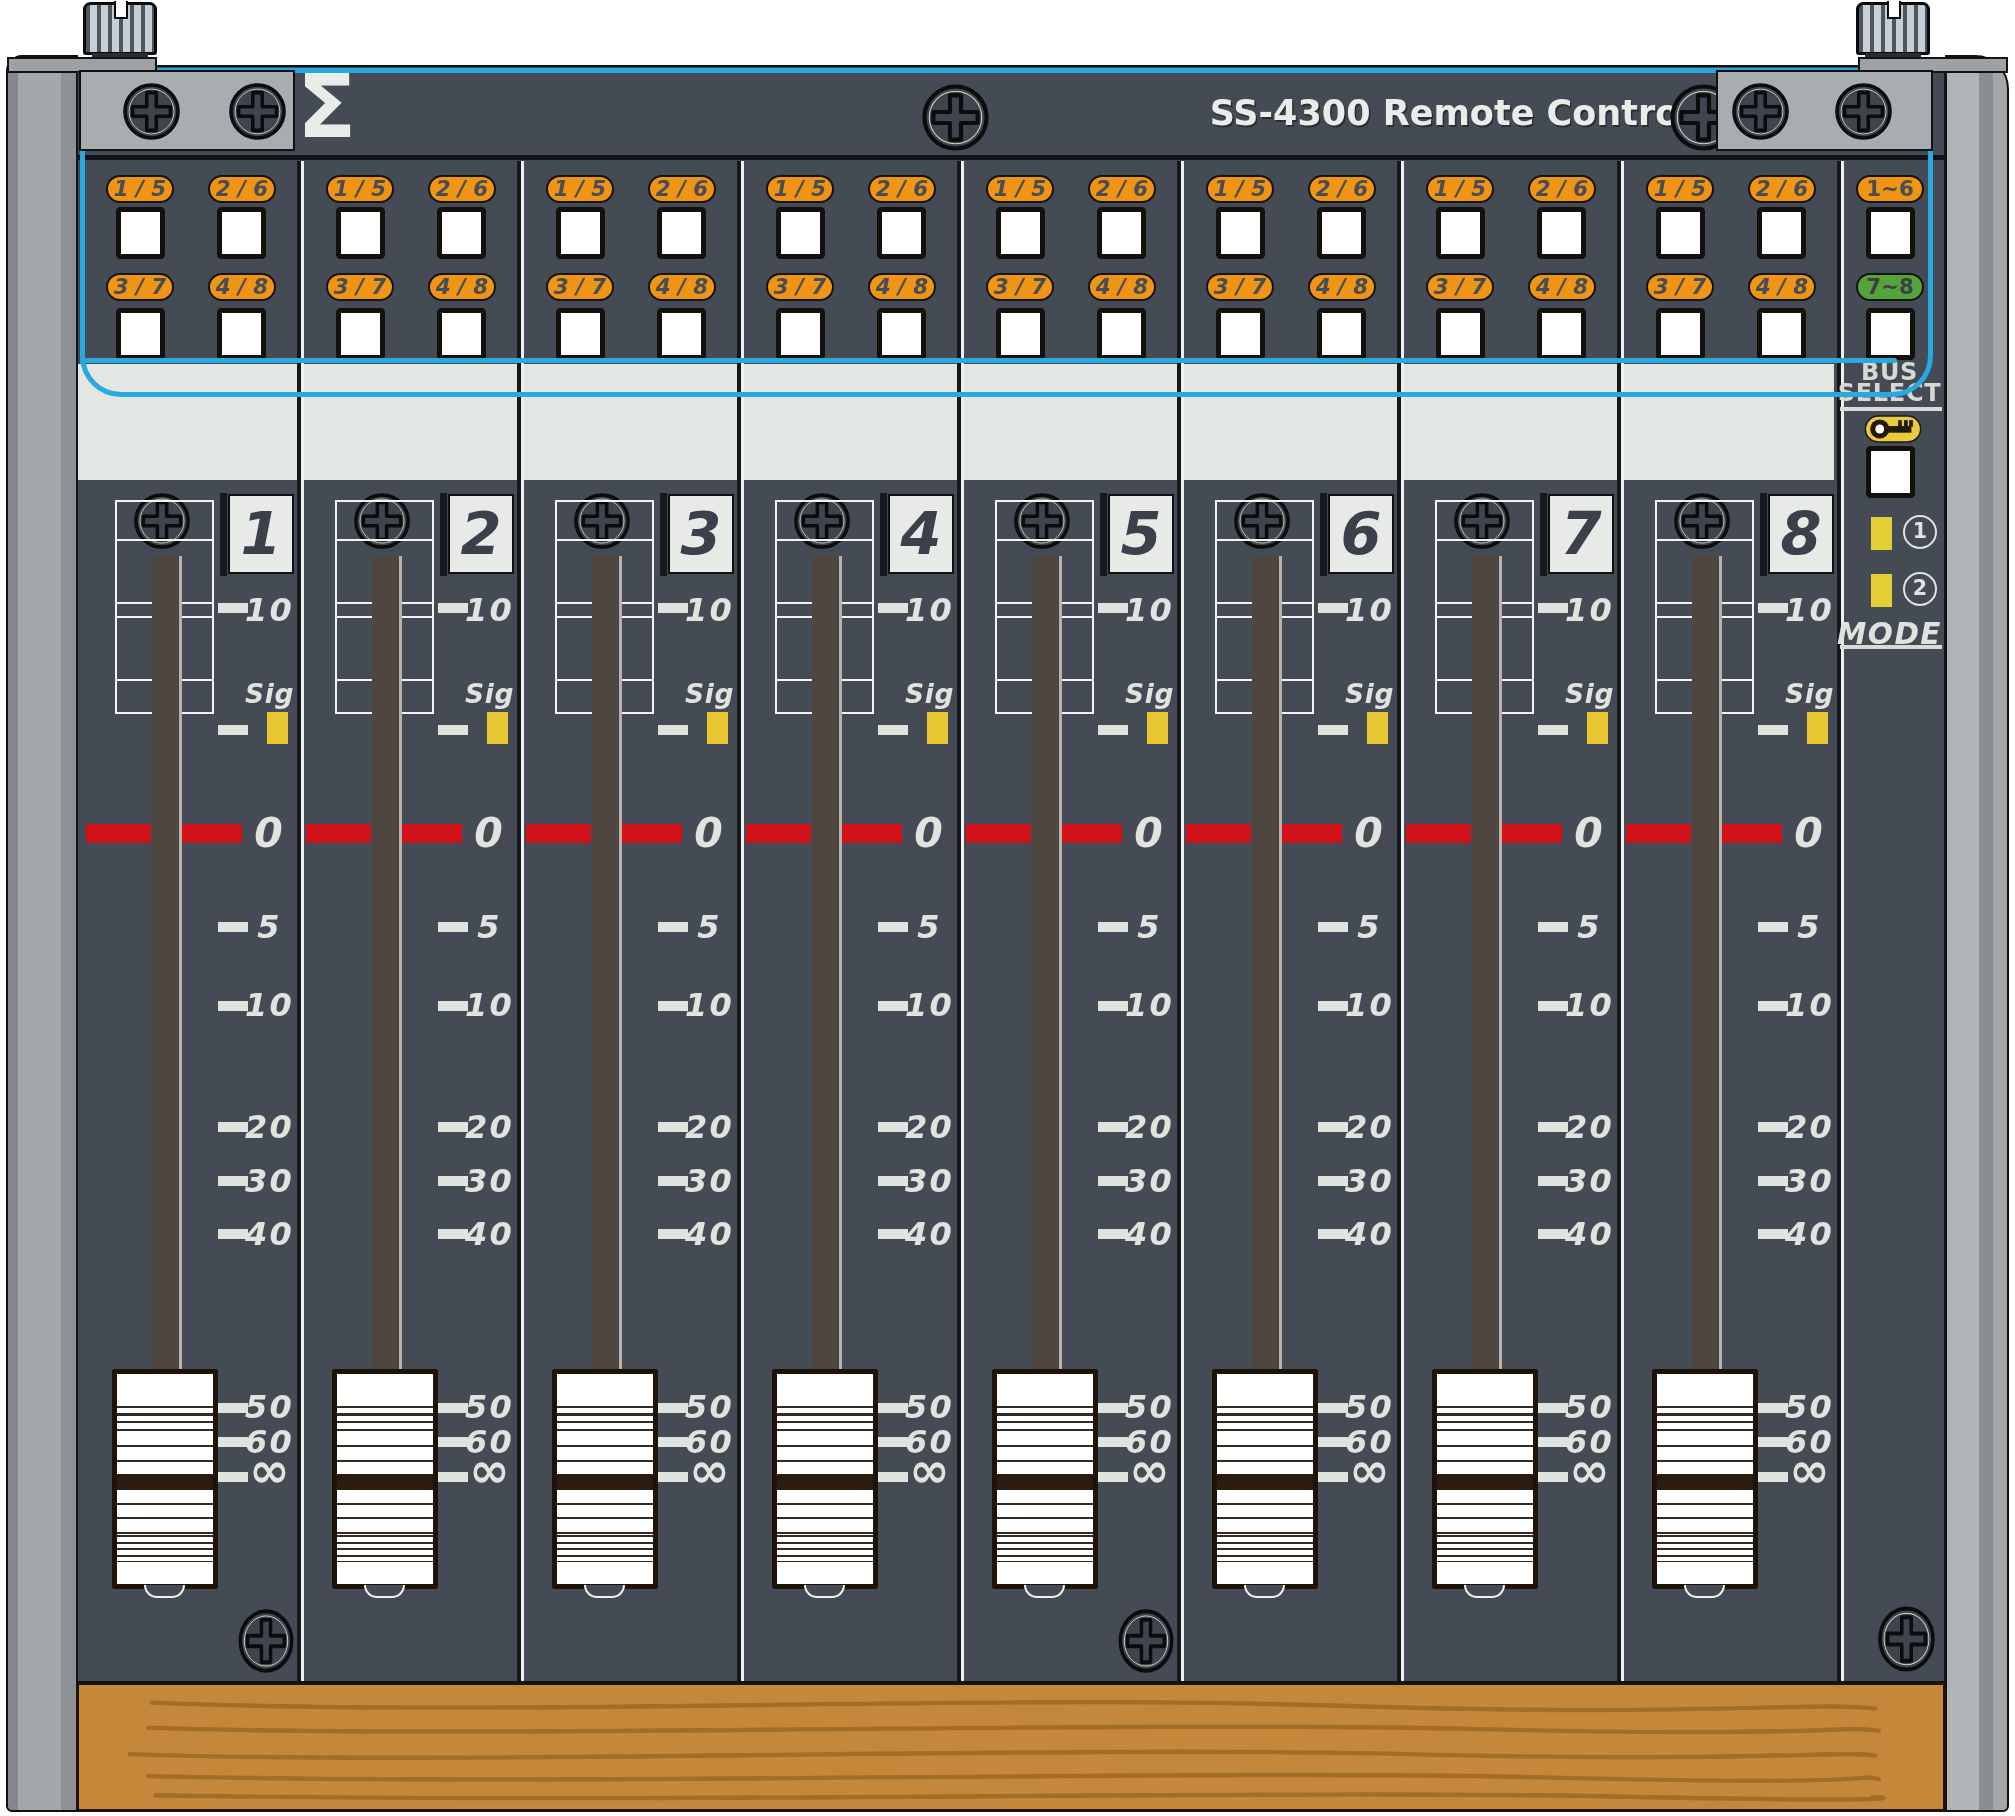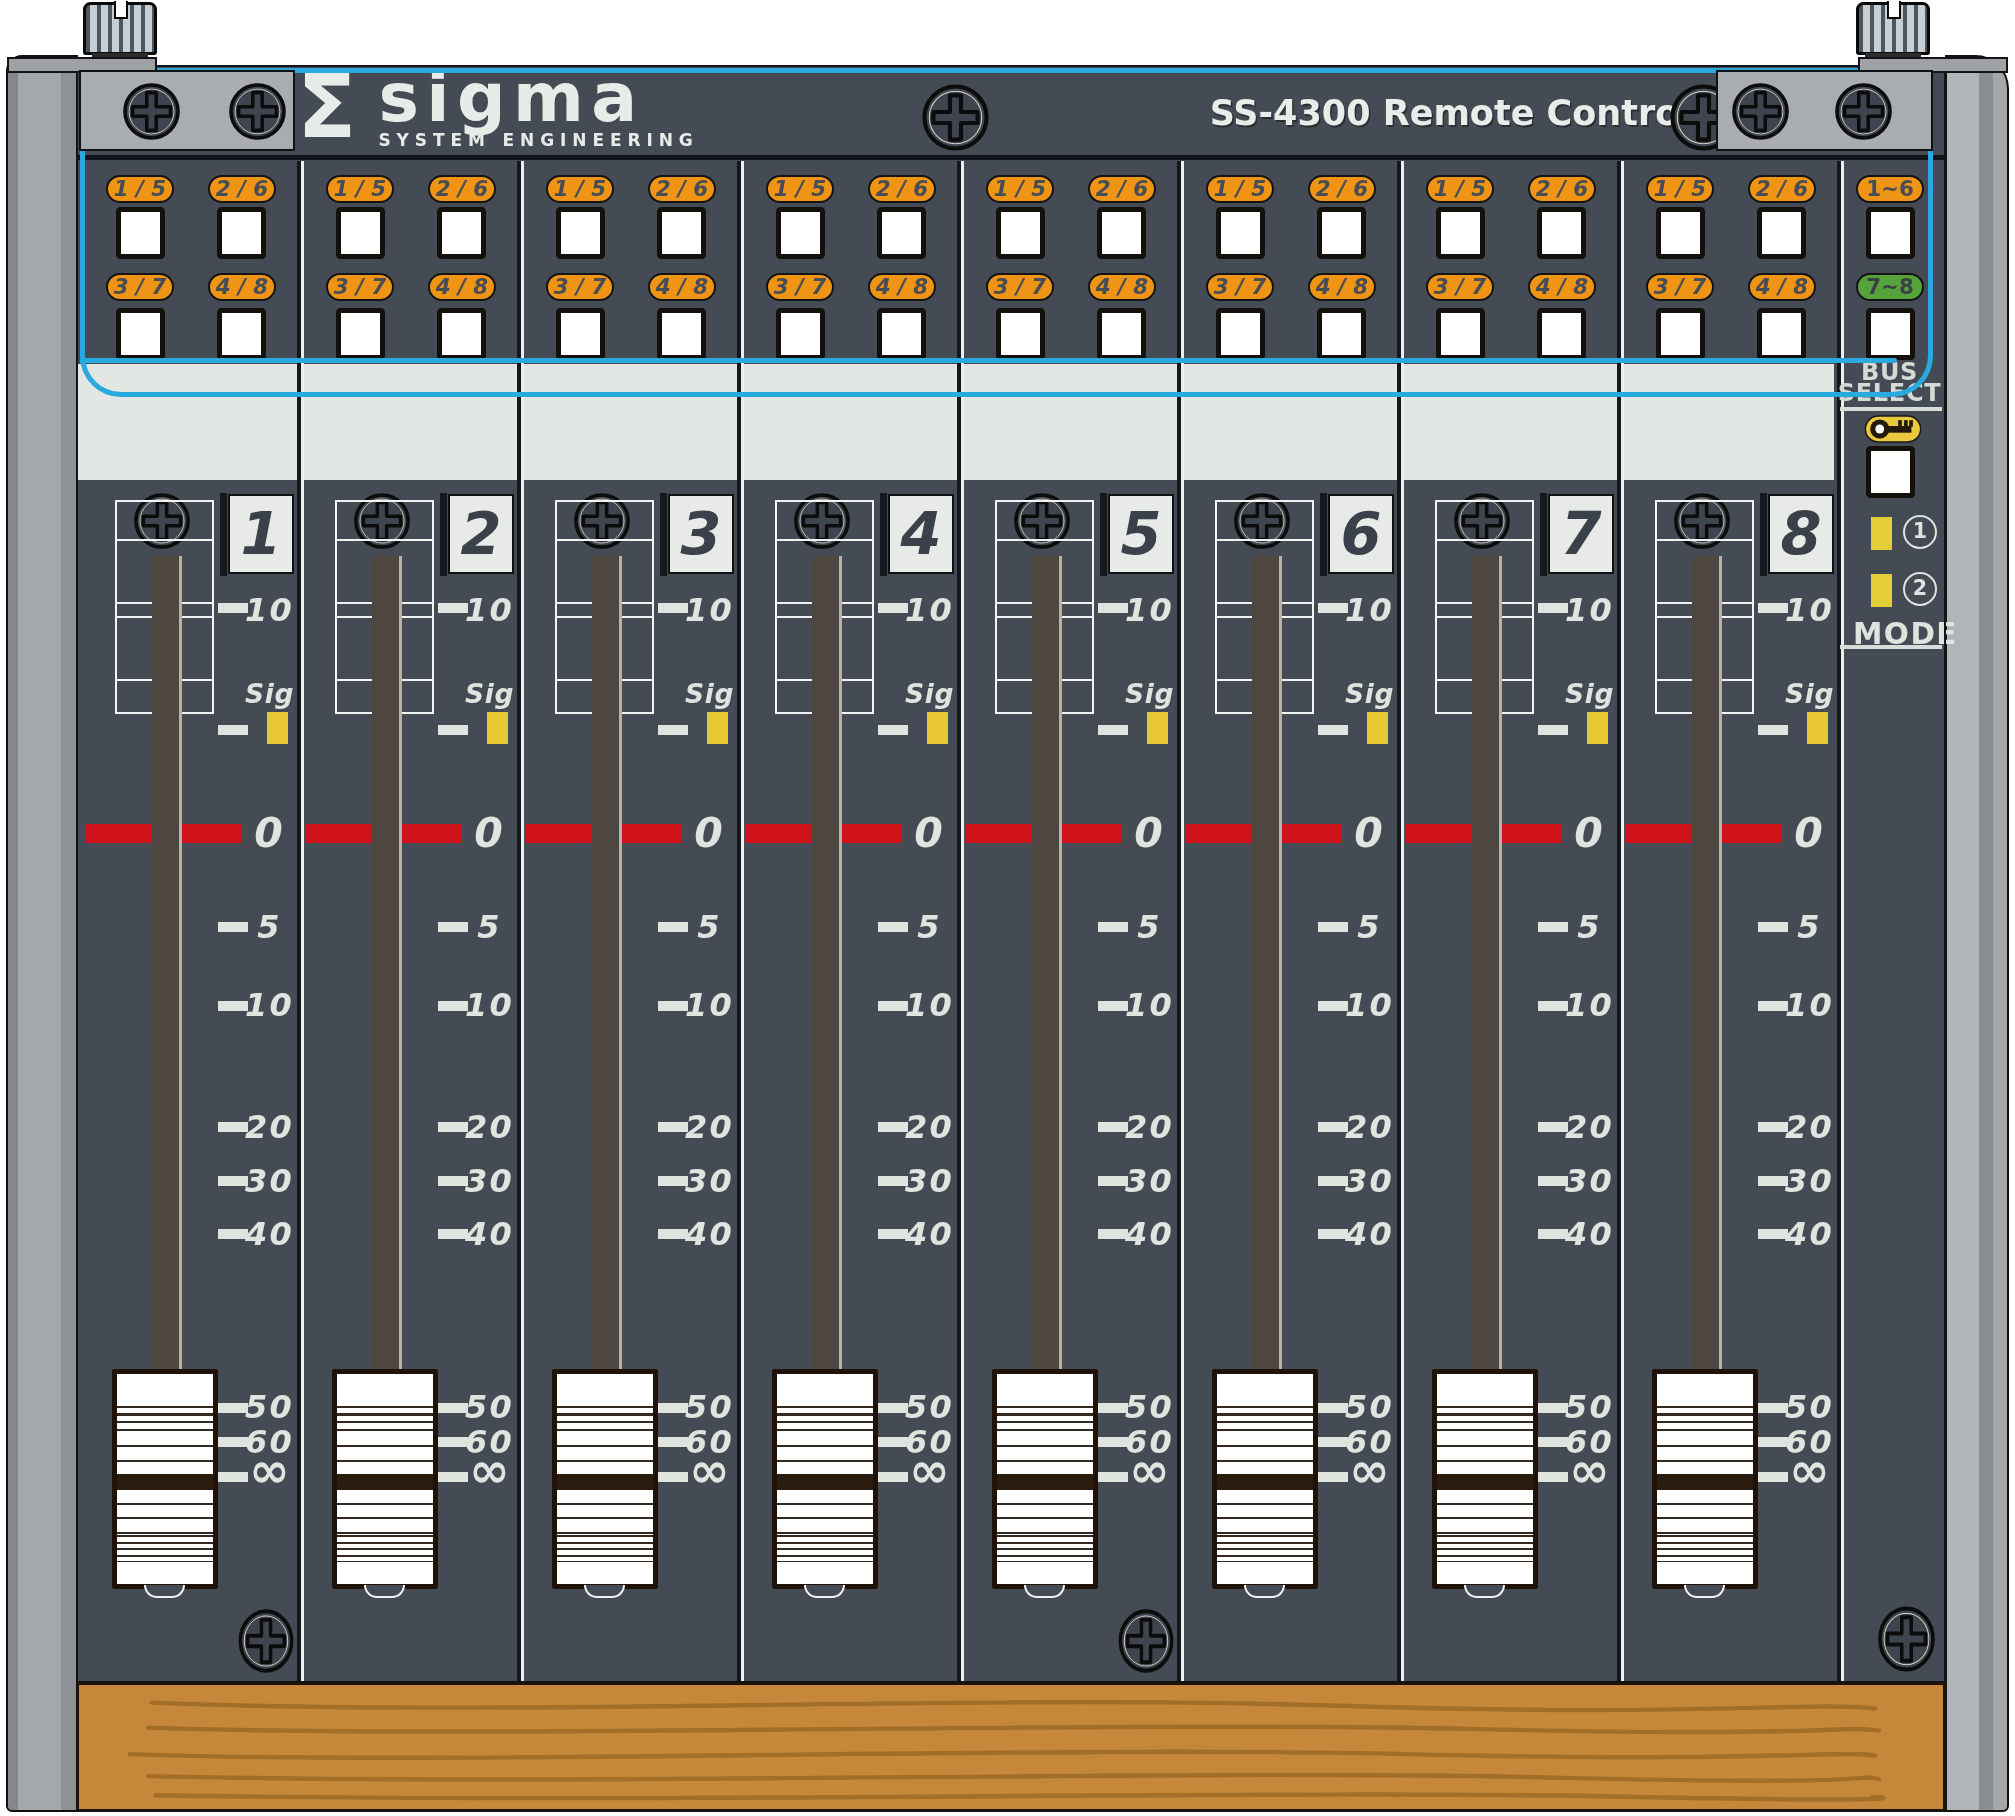--- a/index.html
+++ b/index.html
@@ -106,22 +106,22 @@
 
   
   .rightpanel { position:absolute; left:1758px; top:96px; width:111px; height:1522px; z-index:3; }
   .rp-caption { position:absolute; left:0; top:201px; width:100%; text-align:center;
                 font-size:24px; line-height:21.4px; font-weight:bold; color:#d5dad5; letter-spacing:0.7px; }
   .rp-div { position:absolute; left:5.9px; width:102px; height:3.7px; background:#d8dcd8; }
   .rp-key { position:absolute; left:29.5px; top:254px; width:58px; height:28px; }
   .rp-led { position:absolute; left:37px; width:21.4px; height:33px; background:#e3ce35; }
   .rp-circ { position:absolute; left:69px; width:34px; height:34px; border:2.9px solid #dfe3de; border-radius:50%;
              box-sizing:border-box; color:#dfe3de; font-size:20.6px; font-weight:bold; text-align:center; line-height:28px; }
-  .rp-mode { position:absolute; left:16px; top:456px; width:100%; text-align:center;
-             font-size:29.5px; font-weight:bold; color:#dfe3de; letter-spacing:1.5px; }
+  .rp-mode { position:absolute; left:0; top:456px; width:100%; text-align:center;
+             font-size:29.5px; font-weight:bold; color:#dfe3de; letter-spacing:1.5px;font-style:italic; }
   .rp-screw { position:absolute; left:43px; top:1444px; width:59px; height:68px; }
 
   
   .wood { position:absolute; left:76px; top:1682px; width:1870px; height:130px; background:#c5883a;
           border:3.7px solid #1c130a; box-sizing:border-box; z-index:3; }
 </style>
 </head>
 <body>
 
 <svg width="0" height="0" style="position:absolute">
@@ -157,24 +157,20 @@
   <div class="rail left"></div>
   <div class="rail right"></div>
   <div class="ledge left"></div>
   <div class="ledge right"></div>
 
   <div class="panel">
 
     <div class="logo-strip">
       <div class="logo">
         <div class="logo-glyph">Σ</div>
-        <div class="logo-texts">
-          <div class="logo-name">sigma</div>
-          <div class="logo-tag">SYSTEM  ENGINEERING</div>
-        </div>
       </div>
       <div class="strip-title">SS-4300 Remote Controller</div>
       <svg class="bigscrew c" viewBox="0 0 94 94" width="69" height="69">
           <use href="#sym-screw"></use>
         </svg>
       <svg class="bigscrew r" viewBox="0 0 94 94" width="69" height="69">
           <use href="#sym-screw"></use>
         </svg>
     </div>
 

